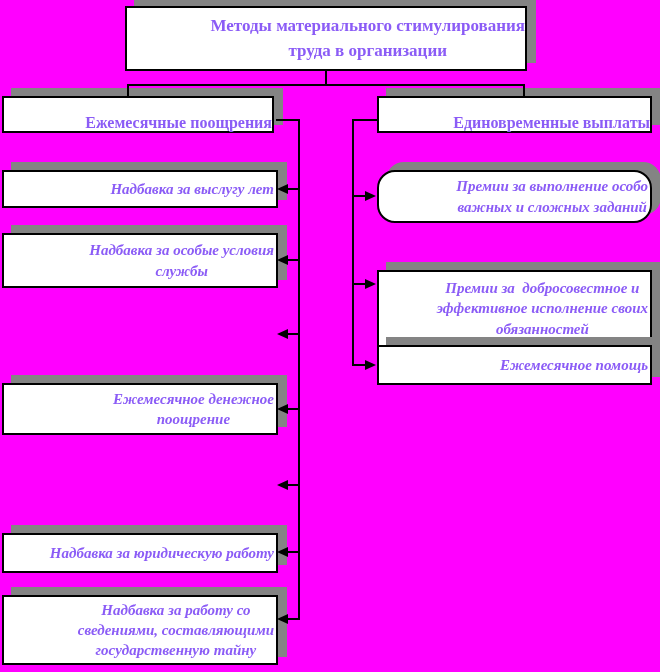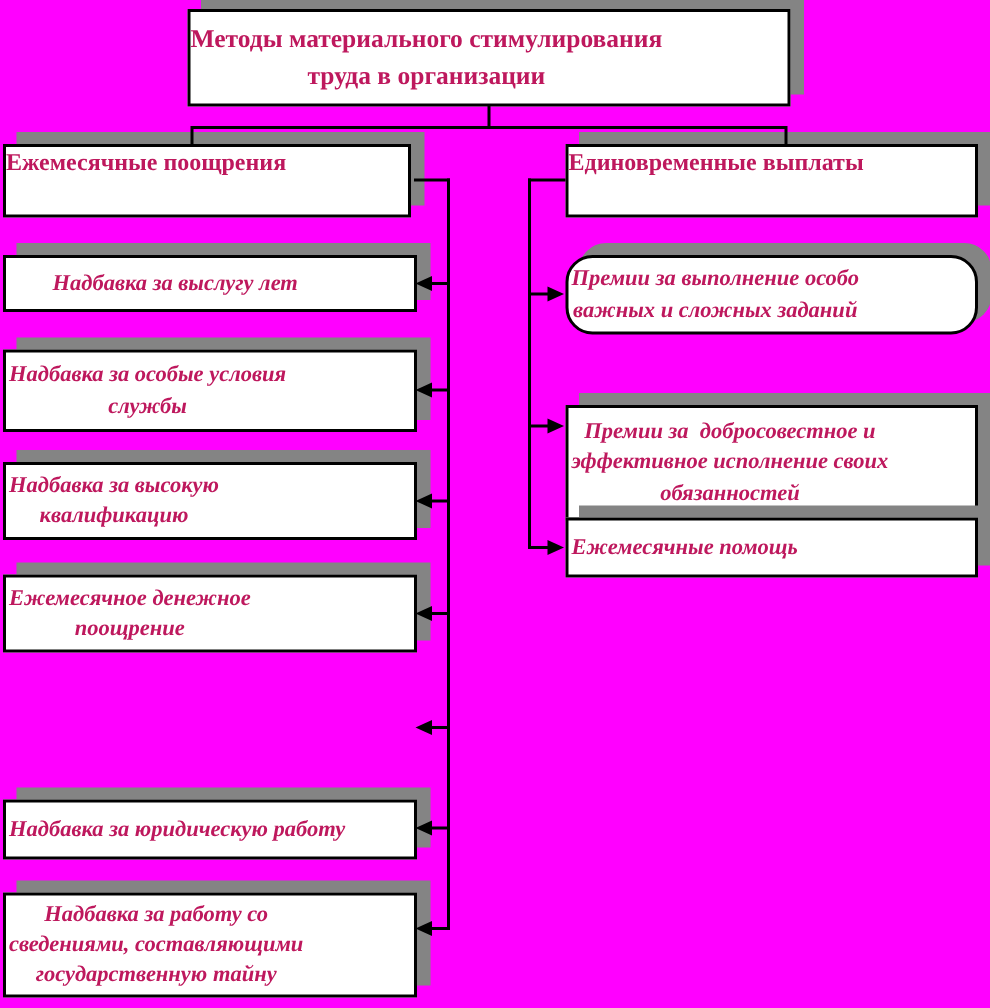--- a/index.html
+++ b/index.html
@@ -21,34 +21,34 @@
     width: 660px; height: 672px;
     background: var(--background);
   }
   .box {
     position: absolute;
     background: var(--box-fill);
     border: 2px solid var(--box-border);
     box-shadow: 9px -8px 0 0 var(--shadow);
     box-sizing: border-box;
     display: flex;
-    justify-content: flex-start;
+    justify-content: flex-end;
     text-align: center;
     font-weight: bold;
-    color: #be185d;
+    color: #8b5cf6;
     z-index: 2;
   }
   .txt { white-space: pre-wrap; display: block; }
   #title-box {
     left: 125px; top: 6px; width: 402px; height: 65px;
     align-items: center; font-size: 17px; line-height: 1.45;
   }
   .header-box {
-    align-items: flex-start; padding-top: 2px;
-    font-size: 16px; height: 49px; top: 96px;
+    align-items: flex-start; padding-top: 16px;
+    font-size: 16px; height: 37px; top: 96px;
   }
   #left-header  { left: 2px;   width: 272px; }
   #right-header { left: 377px; width: 275px; }
   .item {
     align-items: center;
     font-style: italic;
     font-size: 15px; line-height: 1.35;
     padding: 0 2px;
   }
   .left-col  { left: 2px;   width: 276px; }
@@ -99,24 +99,20 @@
     <span class="txt">Единовременные выплаты</span>
   </div>
 
   <div class="box item left-col" id="l1">
     <span class="txt">Надбавка за выслугу лет</span>
   </div>
   <div class="box item left-col" id="l2">
     <span class="txt">Надбавка за особые условия
 службы</span>
   </div>
-  <div class="box item left-col" id="l3">
-    <span class="txt">Надбавка за высокую
-квалификацию</span>
-  </div>
   <div class="box item left-col" id="l4">
     <span class="txt">Ежемесячное денежное
 поощрение</span>
   </div>
   <div class="box item left-col" id="l6">
     <span class="txt">Надбавка за юридическую работу</span>
   </div>
   <div class="box item left-col" id="l7">
     <span class="txt">Надбавка за работу со
 сведениями, составляющими
@@ -126,21 +122,21 @@
   <div class="box item right-col" id="r1">
     <span class="txt">Премии за выполнение особо
 важных и сложных заданий</span>
   </div>
   <div class="box item right-col" id="r2">
     <span class="txt">Премии за  добросовестное и
 эффективное исполнение своих
 обязанностей</span>
   </div>
   <div class="box item right-col" id="r3">
-    <span class="txt">Ежемесячные помощь</span>
+    <span class="txt">Ежемесячное помощь</span>
   </div>
 
   <div class="line" id="tick-title"></div>
   <div class="line" id="rail"></div>
   <div class="line" id="drop-left"></div>
   <div class="line" id="drop-right"></div>
 
   <div class="line" id="stub-left"></div>
   <div class="line" id="trunk-left"></div>
   <div class="line arrow-line-l" style="top:188px"></div>

